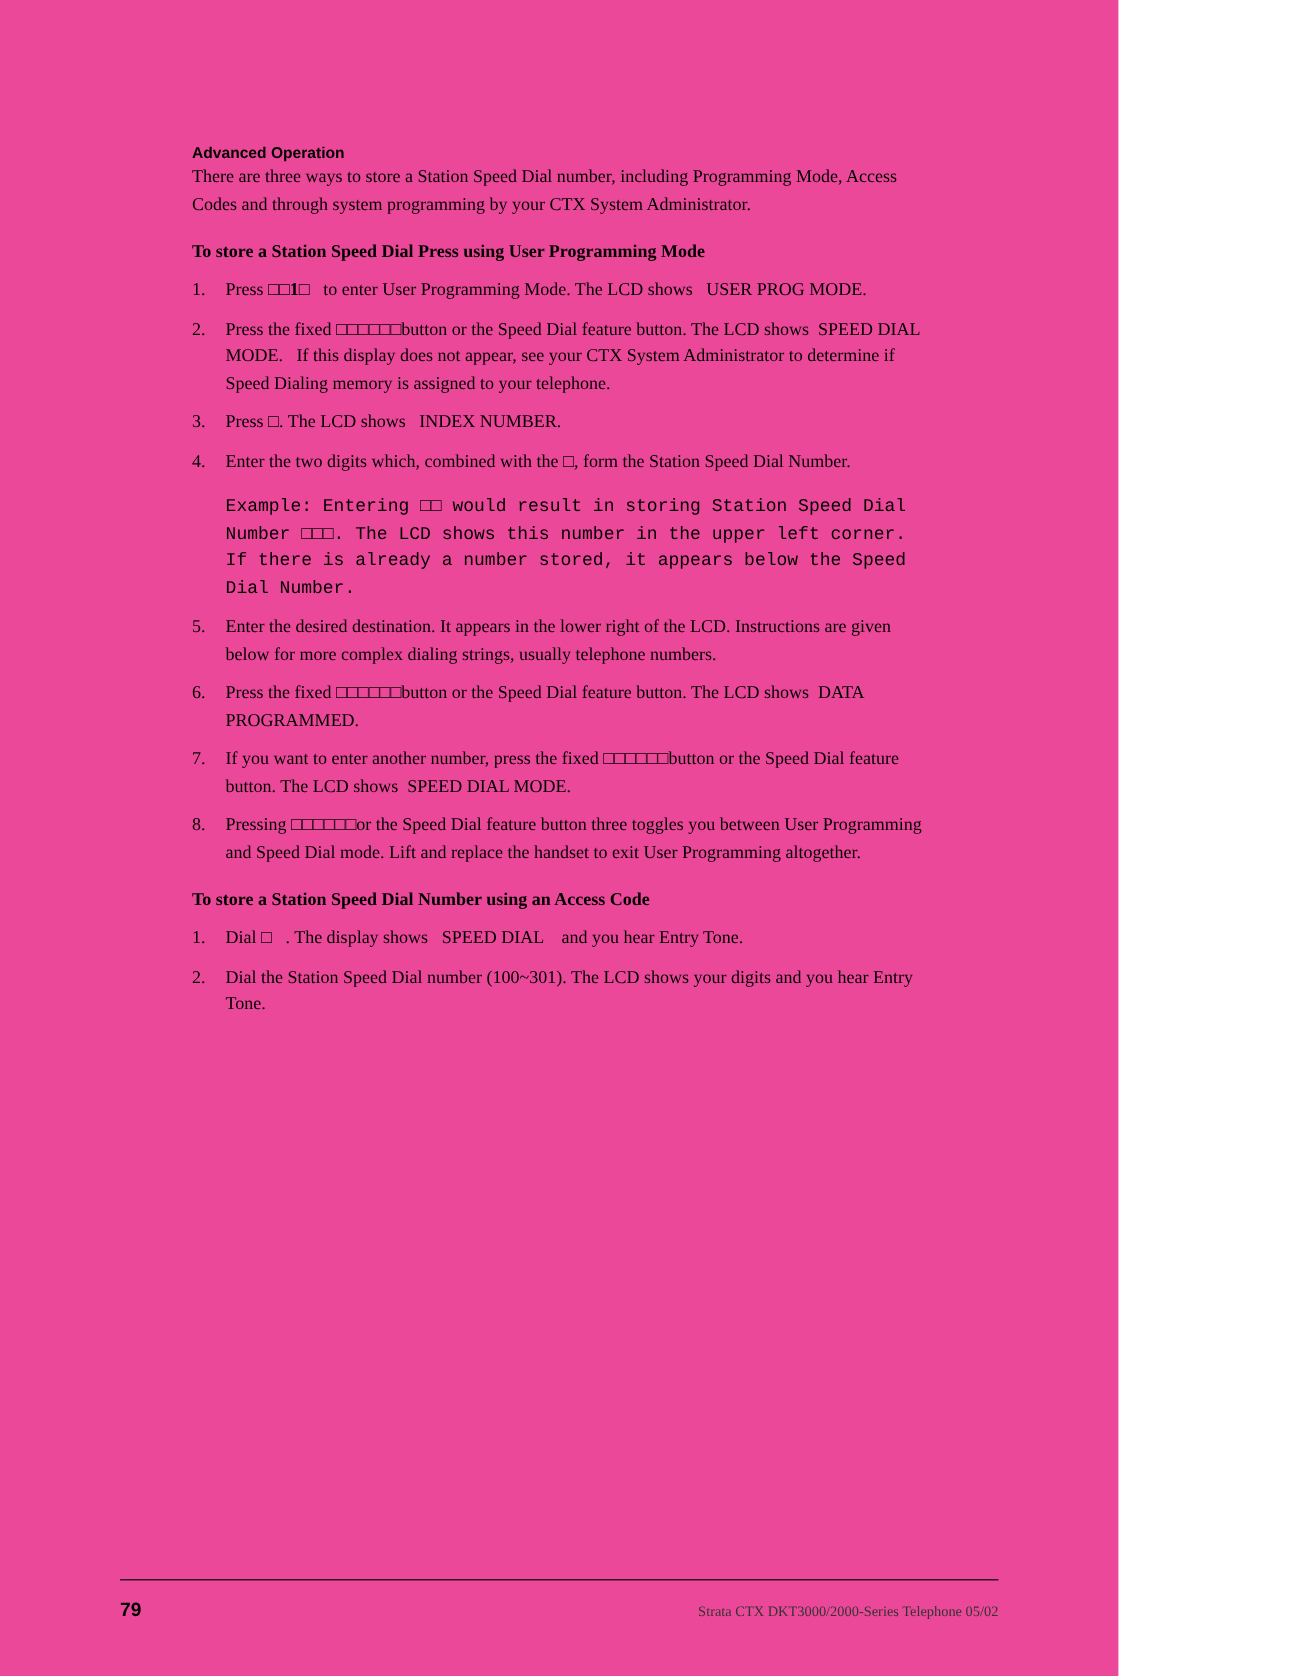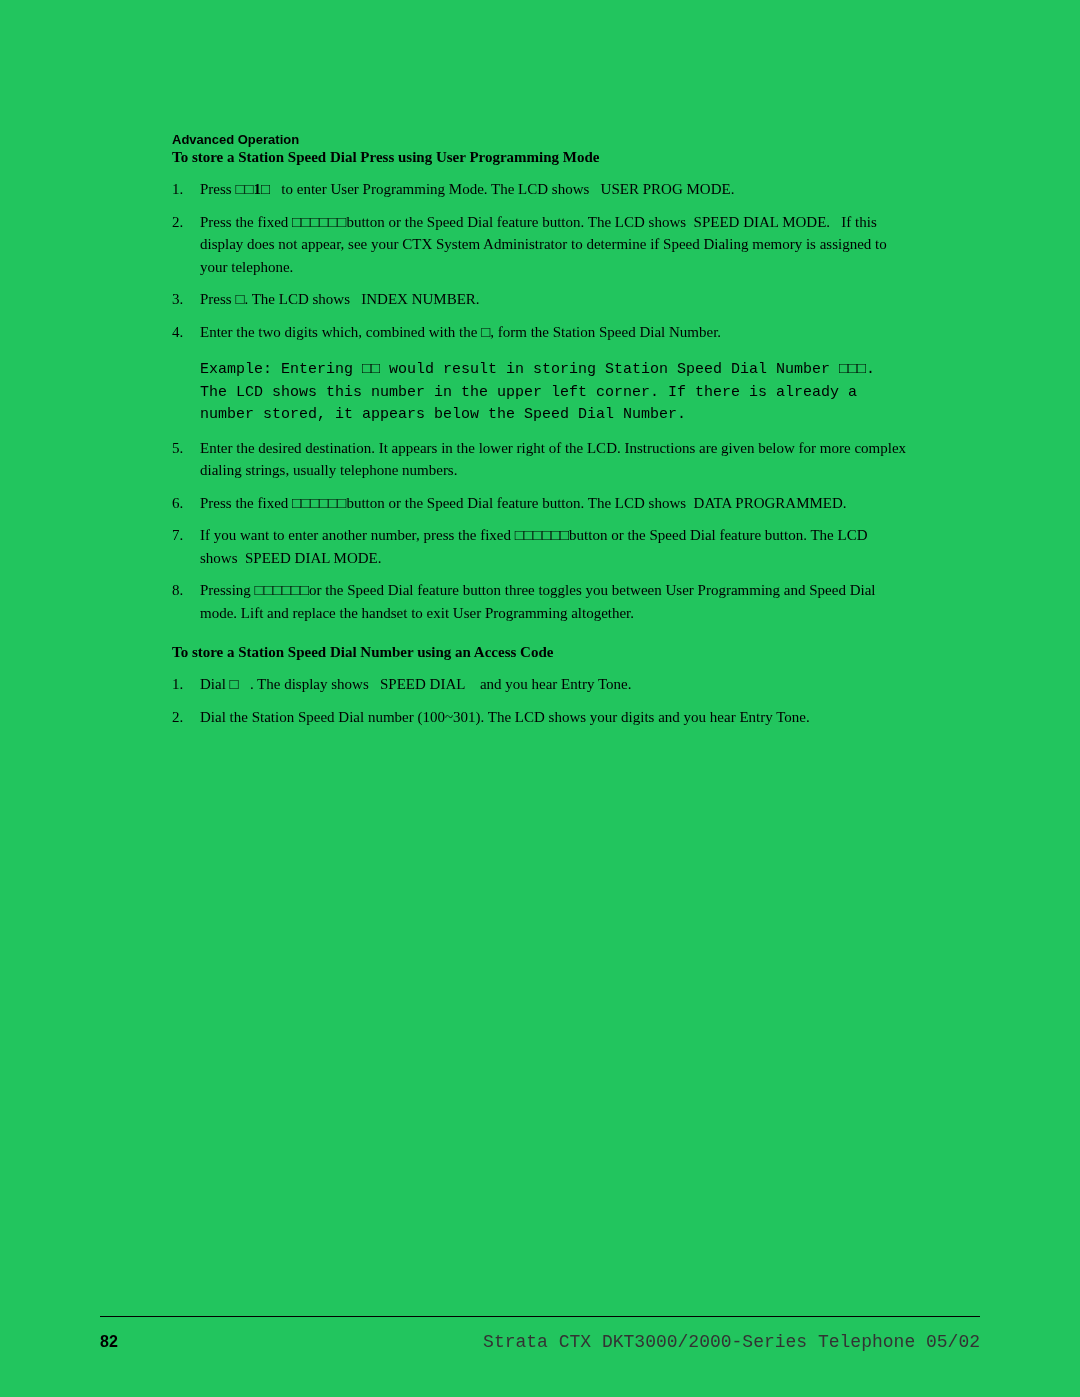--- a/index.html
+++ b/index.html
@@ -12,25 +12,25 @@
       background: #ffffff;
       font-family: "Times New Roman", Times, serif;
       font-size: 15px;
       color: #000000;
       width: 1080px;
       min-height: 1397px;
       position: relative;
     }
 
     .page {
-      width: 1080px;
+      width: 932px;
       min-height: 1397px;
-      background: #22c55e;
+      background: #ec4899;
       position: relative;
-      padding: 12px;
+      padding: 0;
     }
 
     .header-section {
       padding: 120px 160px 0 160px;
     }
 
     .header-label {
       font-family: Arial, Helvetica, sans-serif;
       font-size: 13px;
       font-weight: bold;
@@ -117,37 +117,38 @@
       align-items: center;
     }
 
     .footer-page-num {
       font-family: Arial, Helvetica, sans-serif;
       font-size: 16px;
       font-weight: bold;
     }
 
     .footer-doc-info {
-      font-family: Liberation Mono, monospace;
-      font-size: 18px;
+      font-family: Liberation Serif, serif;
+      font-size: 12px;
       color: #333333;
       margin-left: 24px;
     }
   </style>
 </head>
 <body>
 
 <div class="page">
 
   <div class="header-section">
     <div class="header-label">Advanced Operation</div>
   </div>
 
   <div class="content-section">
 
+    <p class="intro-text">There are three ways to store a Station Speed Dial number, including Programming Mode, Access Codes and through system programming by your CTX System Administrator.</p>
 
     <p class="subsection-title">To store a Station Speed Dial Press using User Programming Mode</p>
 
     <ol class="numbered-list">
       <li>
         <span class="num">1.</span>
         <span class="text">Press □□<strong>1</strong>□ &nbsp; to enter User Programming Mode. The LCD shows &nbsp; USER PROG MODE.</span>
       </li>
       <li>
         <span class="num">2.</span>
@@ -197,17 +198,17 @@
         <span class="num">2.</span>
         <span class="text">Dial the Station Speed Dial number (100~301). The LCD shows your digits and you hear Entry Tone.</span>
       </li>
     </ol>
 
   </div>
 
   <div class="footer-line"></div>
 
   <div class="footer-content">
-    <span class="footer-page-num">82</span>
+    <span class="footer-page-num">79</span>
     <span class="footer-doc-info">Strata CTX DKT3000/2000-Series Telephone  05/02</span>
   </div>
 
 </div>
 
 </body></html>

